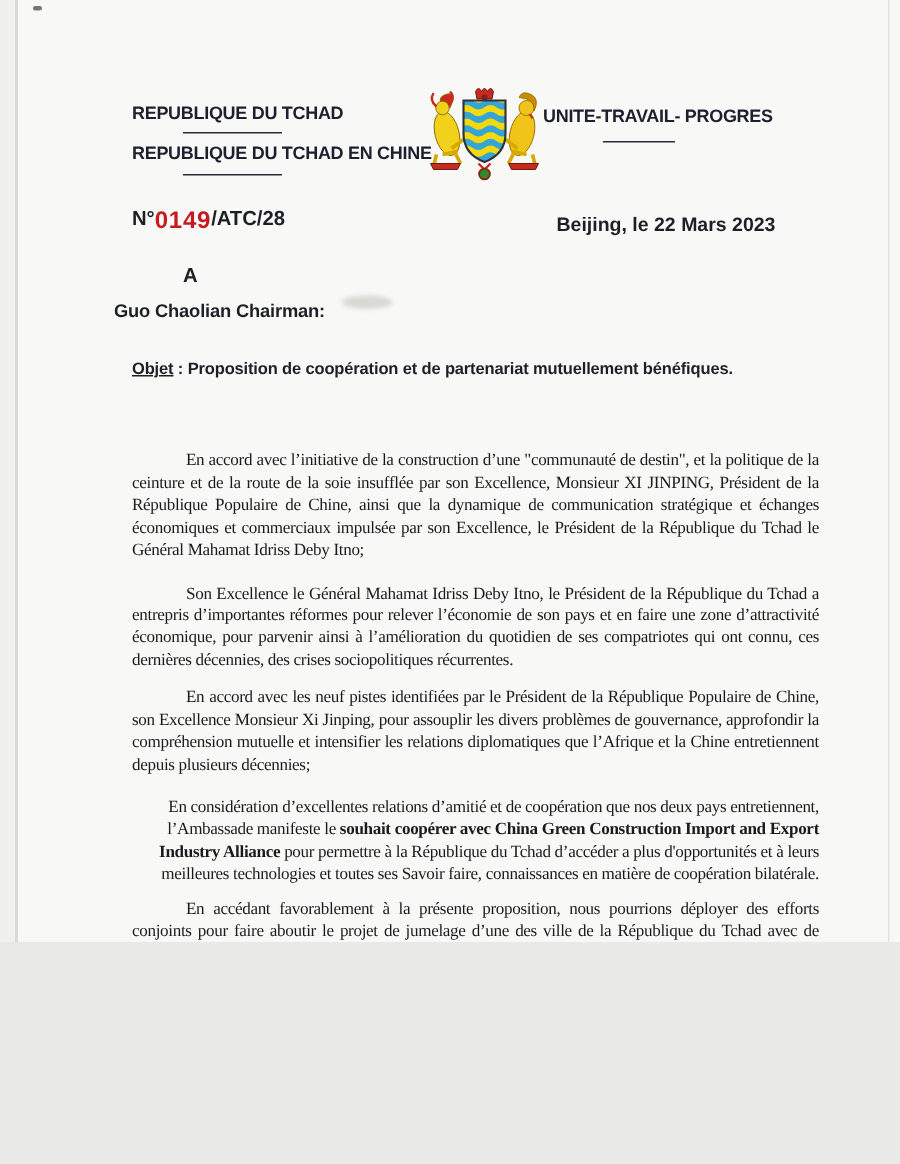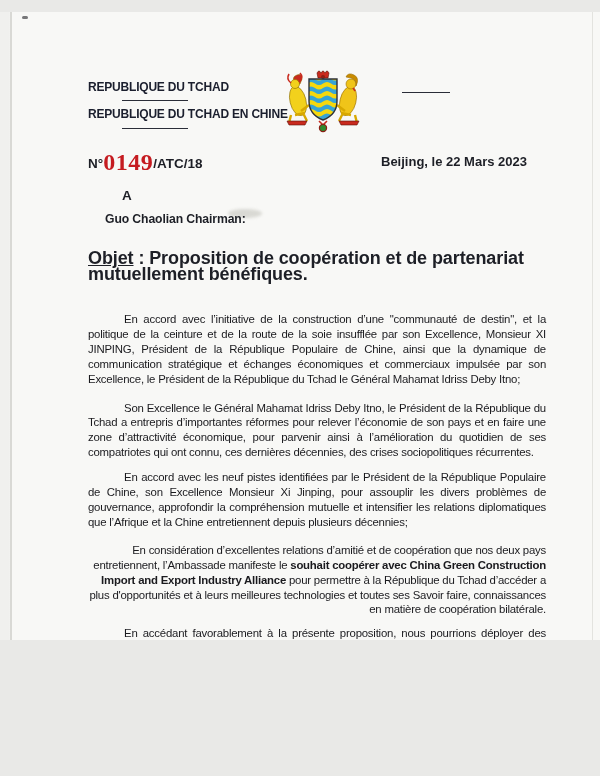--- a/index.html
+++ b/index.html
@@ -1,19 +1,19 @@
 <!DOCTYPE html>
 <html><head>
 <meta charset="utf-8">
 <style>
   html,body{margin:0;padding:0;background:#e9e9e7;}
   .page{
     position:relative;
     width:600px;height:628px;
-    margin:12px auto;
+    margin:0 auto;
     background:linear-gradient(90deg,#f0f0ee 0px,#f0f0ee 9px,#f8f8f6 12px,#f8f8f6 100%);
     overflow:hidden;
     font-family:"Liberation Sans",sans-serif;
     color:#1d1f26;
   }
   .scan-line-left{position:absolute;left:10px;top:0;width:2px;height:776px;background:#d9d9d5;}
   .scan-line-right{position:absolute;left:592px;top:0;width:1px;height:776px;background:#e3e3df;}
   .speck{position:absolute;left:22px;top:4px;width:6px;height:3px;background:#56565a;border-radius:2px;opacity:.8;}
   .smudge{position:absolute;left:228px;top:197px;width:34px;height:9px;background:#d9d9d4;border-radius:50%;filter:blur(1.5px);}
 
@@ -22,34 +22,34 @@
   .hdr-line{font-weight:bold;font-size:12px;letter-spacing:-.2px;color:#1b1f2e;white-space:nowrap;}
   .hdr-rule{height:0;border-top:1.6px solid #2a2d38;width:66px;margin:6px 0 6px 34px;}
   .hdr-rule2{height:0;border-top:1.6px solid #2a2d38;width:66px;margin:7px 0 0 34px;}
   .emblem{position:absolute;left:281px;top:57px;width:84px;height:66px;}
   .hdr-right{position:absolute;left:362px;top:70px;width:200px;}
   .hdr-right .hdr-rule{margin-left:40px;width:48px;margin-top:10px;}
 
   
   .refline{position:absolute;left:88px;top:137px;white-space:nowrap;}
   .ref-prefix,.ref-suffix{font-weight:bold;font-size:13.5px;vertical-align:baseline;}
-  .ref-number{font-family:Liberation Serif, serif;font-weight:600;font-size:24px;color:#c51b20;letter-spacing:.5px;vertical-align:-2px;}
-  .dateline{position:absolute;left:381px;top:142px;font-weight:bold;font-size:13px;white-space:nowrap;}
+  .ref-number{font-family:Liberation Sans, sans-serif;font-weight:600;font-size:16px;color:#c51b20;letter-spacing:.5px;vertical-align:-2px;}
+  .dateline{position:absolute;left:371px;top:142px;font-weight:bold;font-size:13px;white-space:nowrap;}
 
   
   .to-letter{position:absolute;left:122px;top:176px;font-weight:bold;font-size:13.5px;}
-  .addressee{position:absolute;left:105px;top:201px;font-weight:bold;font-size:12.2px;line-height:13.6px;letter-spacing:-.1px;}
+  .addressee{position:absolute;left:76px;top:201px;font-weight:bold;font-size:12.2px;line-height:13.6px;letter-spacing:-.1px;}
 
   
-  .subject{position:absolute;left:88px;top:239px;width:458px;font-weight:bold;font-size:18px;line-height:15.6px;letter-spacing:-.1px;}
+  .subject{position:absolute;left:88px;top:239px;width:458px;font-weight:bold;font-size:11px;line-height:15.6px;letter-spacing:-.1px;}
   .subject .lbl{text-decoration:underline;}
 
   
   .bodycol{position:absolute;left:88px;top:300px;width:458px;font-size:11.4px;line-height:14.9px;letter-spacing:-.22px;color:#1a1a1e;}
-  .para{margin:0;text-align:justify;text-indent:36px;}
+  .para{margin:0;text-align:justify;text-indent:36px;font-family:Liberation Serif, serif;}
   .para.noindent{text-indent:0;text-align:right;}
   .gap14{margin-bottom:14px;} .gap13{margin-bottom:13px;} .gap10{margin-bottom:10px;} .gap9{margin-bottom:9px;}
   .b{font-weight:bold;}
 
   
   .footer-rule{position:absolute;left:88px;top:753px;width:450px;height:0;border-top:3px solid #151515;border-bottom:1px solid #151515;padding-top:2px;}
   .footer-text{position:absolute;left:78px;top:764px;width:470px;text-align:center;font-weight:bold;font-size:9.3px;letter-spacing:-.15px;color:#16161a;white-space:nowrap;}
 </style>
 </head>
 <body>
@@ -104,25 +104,26 @@
       <path d="M26,37 q4,-3 8,0 t8,0 t8,0 t8,0 v4.5 q-4,3 -8,0 t-8,0 t-8,0 t-8,0 z" fill="#35a4d6"></path>
       <path d="M26,46 q4,-3 8,0 t8,0 t8,0 t8,0 v4.5 q-4,3 -8,0 t-8,0 t-8,0 t-8,0 z" fill="#35a4d6"></path>
     </g>
     <path d="M28,10 h28 v22 c0,10 -6,16 -14,19 c-8,-3 -14,-9 -14,-19 z" fill="none" stroke="#2e3138" stroke-width="1.4"></path>
 
     <path d="M38,52 l4,4 l4,-4" fill="none" stroke="#c92a1e" stroke-width="1.6"></path>
     <circle cx="42" cy="59" r="3.6" fill="#2f8a2f" stroke="#8c1f14" stroke-width="1.2"></circle>
   </svg>
 
   <div class="hdr-right">
+    <div class="hdr-line">UNITE-TRAVAIL- PROGRES</div>
     <div class="hdr-rule"></div>
   </div>
 
   <div class="refline">
-    <span class="ref-prefix">N°</span><span class="ref-number">0149</span><span class="ref-suffix">/ATC/18</span>
+    <span class="ref-prefix">N°</span><span class="ref-number">0149</span><span class="ref-suffix">/ATC/28</span>
   </div>
   <div class="dateline">Beijing, le 22 Mars 2023</div>
 
   <div class="to-letter">A</div>
   <div class="addressee">
     <div>Guo Chaolian Chairman:</div>
   </div>
 
   <div class="subject">
     <span class="lbl">Objet</span><span> : Proposition de coopération et de partenariat mutuellement bénéfiques.</span>

